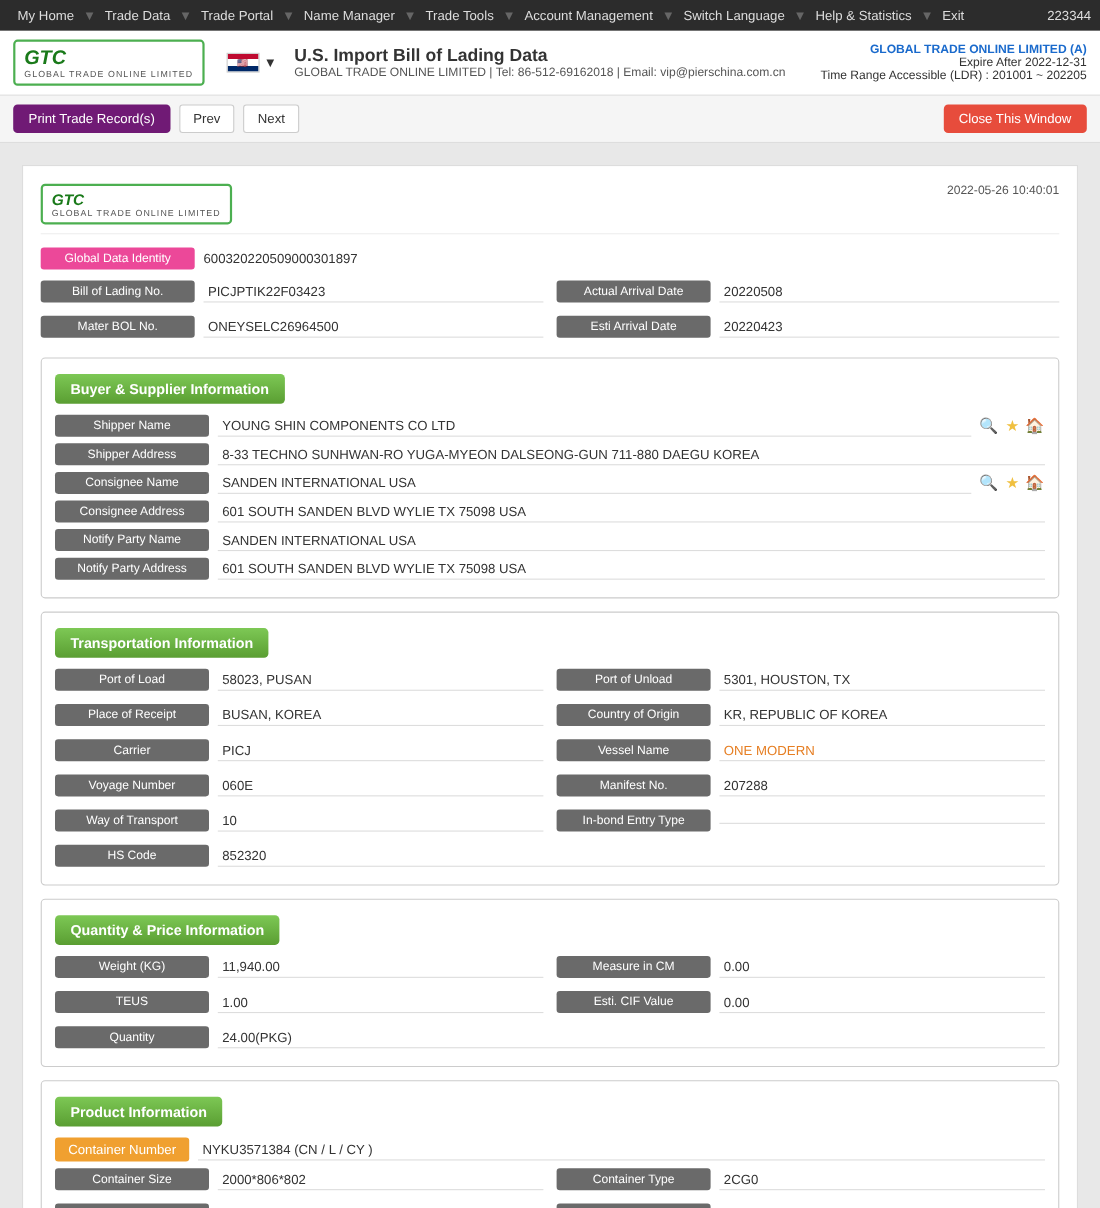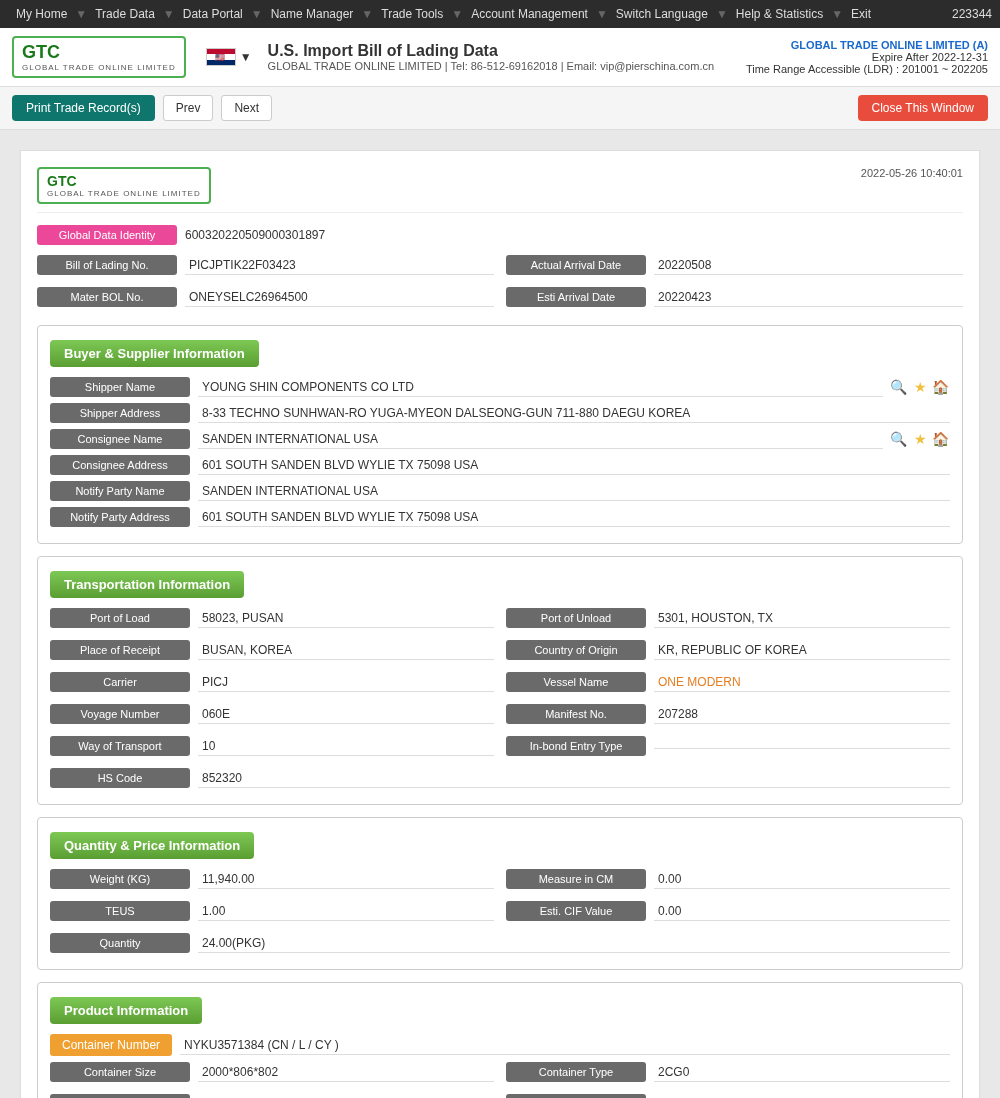--- a/index.html
+++ b/index.html
@@ -33,21 +33,21 @@
       border-bottom: 1px solid #ddd;
       position: relative;
     }
     .logo-area { display: flex; align-items: center; margin-right: 20px; }
     .logo-box {
       background: #fff;
       border: 2px solid #4caf50;
       padding: 4px 8px;
       border-radius: 4px;
     }
-    .logo-text { color: #1a7a1a; font-size: 18px; font-weight: bold; }
+    .logo-text { color: #1a7a1a; font-size: 18px; font-weight: bold; font-style: italic; }
     .logo-sub { font-size: 8px; color: #555; text-align: center; letter-spacing: 1px; }
 
     .flag-area { display: flex; align-items: center; margin-right: 16px; cursor: pointer; }
     .flag {
       width: 30px; height: 18px;
       background: linear-gradient(to bottom, #bf0a30 0%, #bf0a30 30%, #fff 30%, #fff 70%, #002868 70%);
       border: 1px solid #ccc;
       margin-right: 4px;
       font-size: 8px;
       display: flex; align-items: center; justify-content: center;
@@ -64,21 +64,21 @@
     
     .toolbar {
       background: #f5f5f5;
       padding: 8px 12px;
       display: flex;
       align-items: center;
       gap: 8px;
       border-bottom: 1px solid #ddd;
     }
     .btn-print {
-      background: #0f766e;
+      background: #701a75;
       color: #fff;
       border: none;
       padding: 6px 14px;
       border-radius: 4px;
       cursor: pointer;
       font-size: 12px;
     }
     .btn-nav {
       background: #fff;
       color: #333;
@@ -214,21 +214,21 @@
     }
   </style>
 </head>
 <body>
 
 <div class="top-nav">
   <span class="nav-item">My Home</span>
   <span class="nav-sep">▼</span>
   <span class="nav-item">Trade Data</span>
   <span class="nav-sep">▼</span>
-  <span class="nav-item">Data Portal</span>
+  <span class="nav-item">Trade Portal</span>
   <span class="nav-sep">▼</span>
   <span class="nav-item">Name Manager</span>
   <span class="nav-sep">▼</span>
   <span class="nav-item">Trade Tools</span>
   <span class="nav-sep">▼</span>
   <span class="nav-item">Account Management</span>
   <span class="nav-sep">▼</span>
   <span class="nav-item">Switch Language</span>
   <span class="nav-sep">▼</span>
   <span class="nav-item">Help &amp; Statistics</span>

